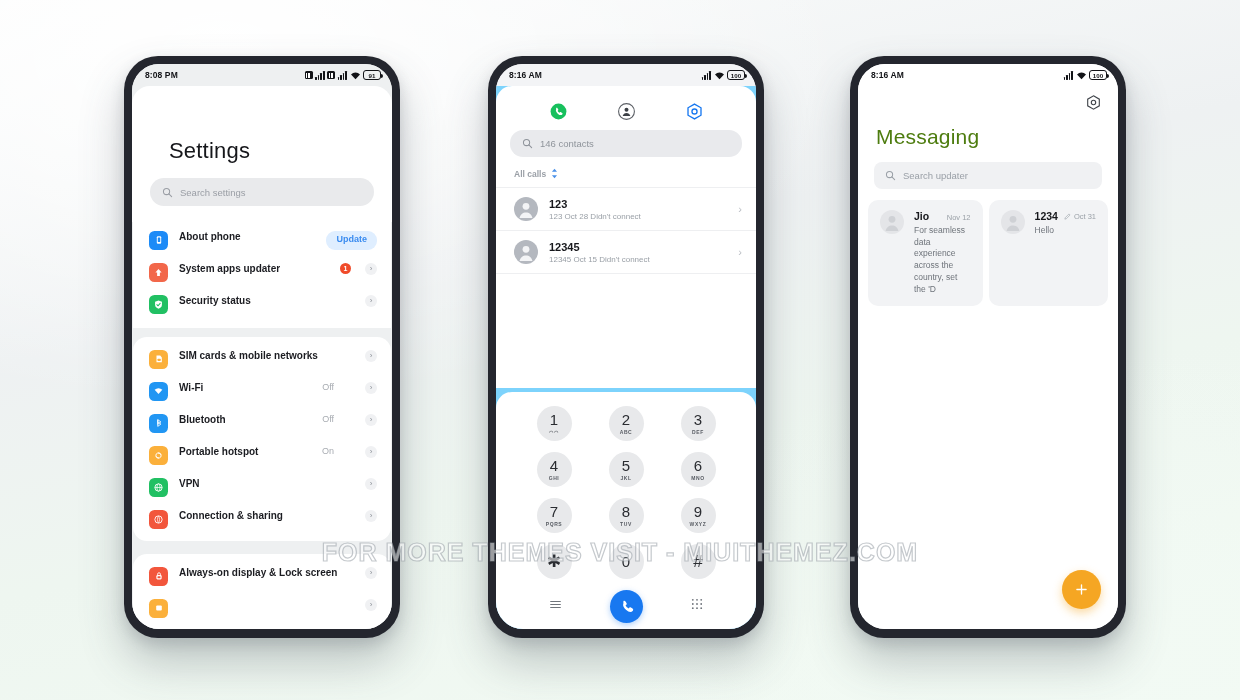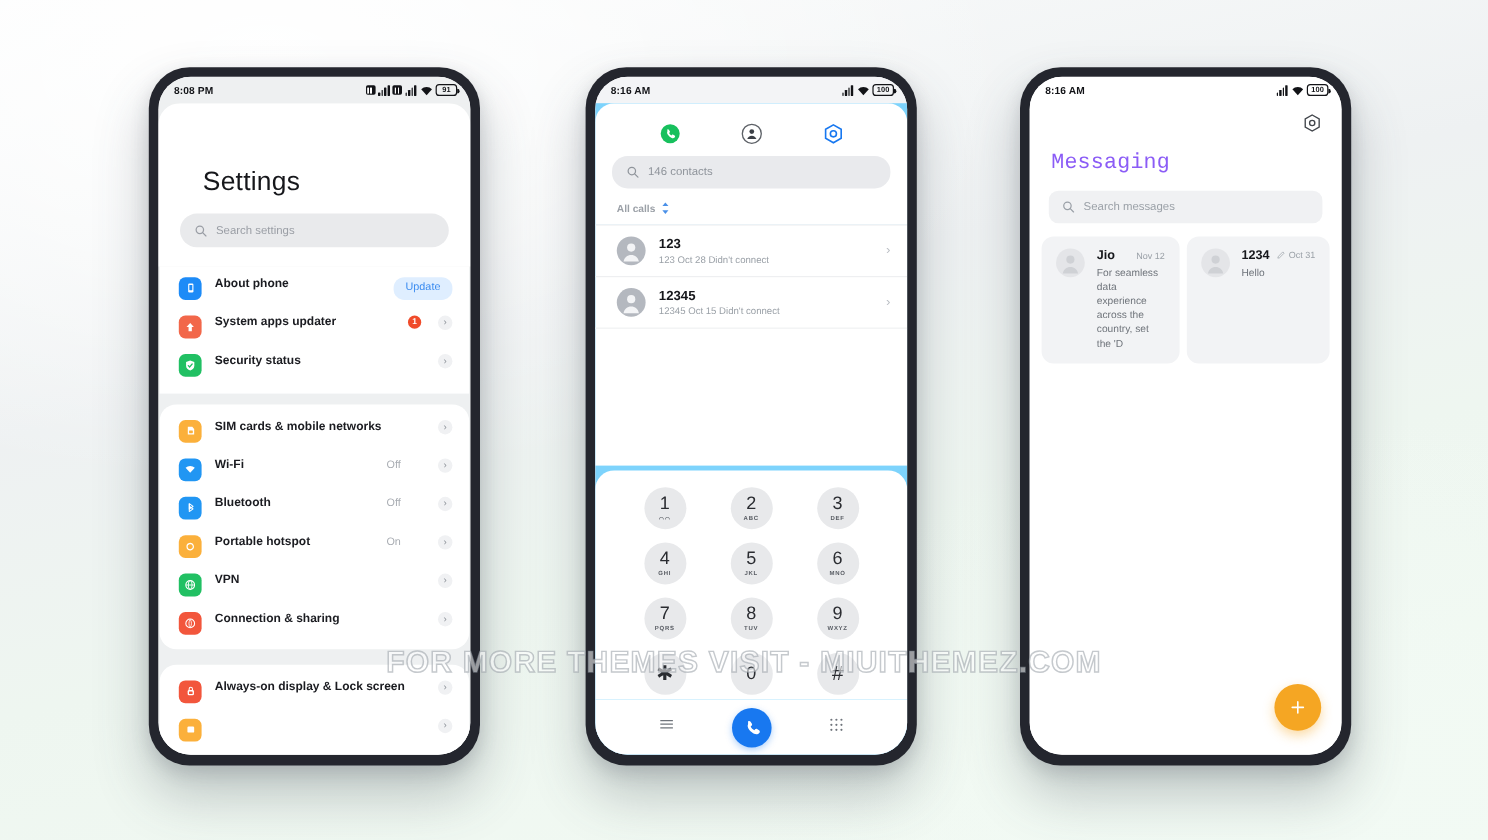--- a/index.html
+++ b/index.html
@@ -103,21 +103,21 @@
     padding: 6.5px 14px 6.5px 16px; min-height: 28px;
   }
   .sicon {
     width: 19px; height: 19px; flex: 0 0 19px; border-radius: 5.5px;
     display: flex; align-items: center; justify-content: center;
     color: #fff;
   }
   .slabel { flex: 1; font-size: 10px; font-weight: bold; color: #1b1c21; line-height: 1.22; }
   .svalue { font-size: 9px; color: #a8acb2; margin-right: 20px; }
   .pill {
-    background: #dfeeff; color: #3b8cf0; font-size: 9px; font-weight: normal;
+    background: #dfeeff; color: #3b8cf0; font-size: 9px; font-weight: bold;
     border-radius: 9px; padding: 3px 10px;
   }
   .badge-red {
     width: 11px; height: 11px; border-radius: 50%;
     background: #f04b2a; color: #fff; font-size: 7px; font-weight: bold;
     display: flex; align-items: center; justify-content: center; margin-right: 3px;
   }
   .chev {
     width: 12px; height: 12px; border-radius: 50%; background: #f0f1f3;
     display: flex; align-items: center; justify-content: center;
@@ -187,21 +187,21 @@
     width: 33px; height: 33px; border-radius: 50%; background: #1878f0;
     display: flex; align-items: center; justify-content: center;
     box-shadow: 0 2px 6px rgba(24,120,240,.35);
   }
 
   
   .p3 .screen { background: #ffffff; }
   .p3 .statusbar { background: #ffffff; }
   .msg-body { flex: 1; background: #fff; position: relative; overflow: hidden; }
   .msg-gear { display: flex; justify-content: flex-end; padding: 8px 16px 0 0; }
-  .msg-title { font-size: 18px; color: #8b5cf6; font-weight: 400; padding: 10px 0 0 18px; letter-spacing: .2px; font-family: Liberation Mono, monospace; }
+  .msg-title { font-size: 21px; color: #4d7c0f; font-weight: 400; padding: 10px 0 0 18px; letter-spacing: .2px; }
   .m-search {
     margin: 13px 16px 0 16px; height: 27px; background: #f0f1f3;
     border-radius: 8px; display: flex; align-items: center; gap: 7px; padding: 0 11px;
   }
   .m-search .txt { font-size: 9.5px; color: #9aa0a7; }
   .mlist { padding: 11px 10px 0 10px; display: flex; flex-direction: row; gap: 6px; }
   .mrow {
     background: #f2f3f5; border-radius: 10px;
     display: flex; gap: 10px; padding: 10px 12px 11px 12px;
   }
@@ -614,21 +614,21 @@
           </span>
         </div>
 
         <div class="msg-title">Messaging</div>
 
         <div class="m-search">
           <svg width="11" height="11" viewBox="0 0 16 16">
             <circle cx="6.6" cy="6.6" r="4.5" fill="none" stroke="#9aa0a7" stroke-width="1.5"></circle>
             <line x1="10" y1="10" x2="14" y2="14" stroke="#9aa0a7" stroke-width="1.5" stroke-linecap="round"></line>
           </svg>
-          <span class="txt">Search messages</span>
+          <span class="txt">Search updater</span>
         </div>
 
         <div class="mlist">
           <div class="mrow">
             <span class="avatar light">
               <svg class="av-glyph" viewBox="0 0 24 24">
                 <circle cx="12" cy="9.3" r="3.4" fill="#cfd1d5"></circle>
                 <path d="M5.6 21c.6-3.6 3.2-5.6 6.4-5.6s5.8 2 6.4 5.6z" fill="#cfd1d5"></path>
               </svg>
             </span>

